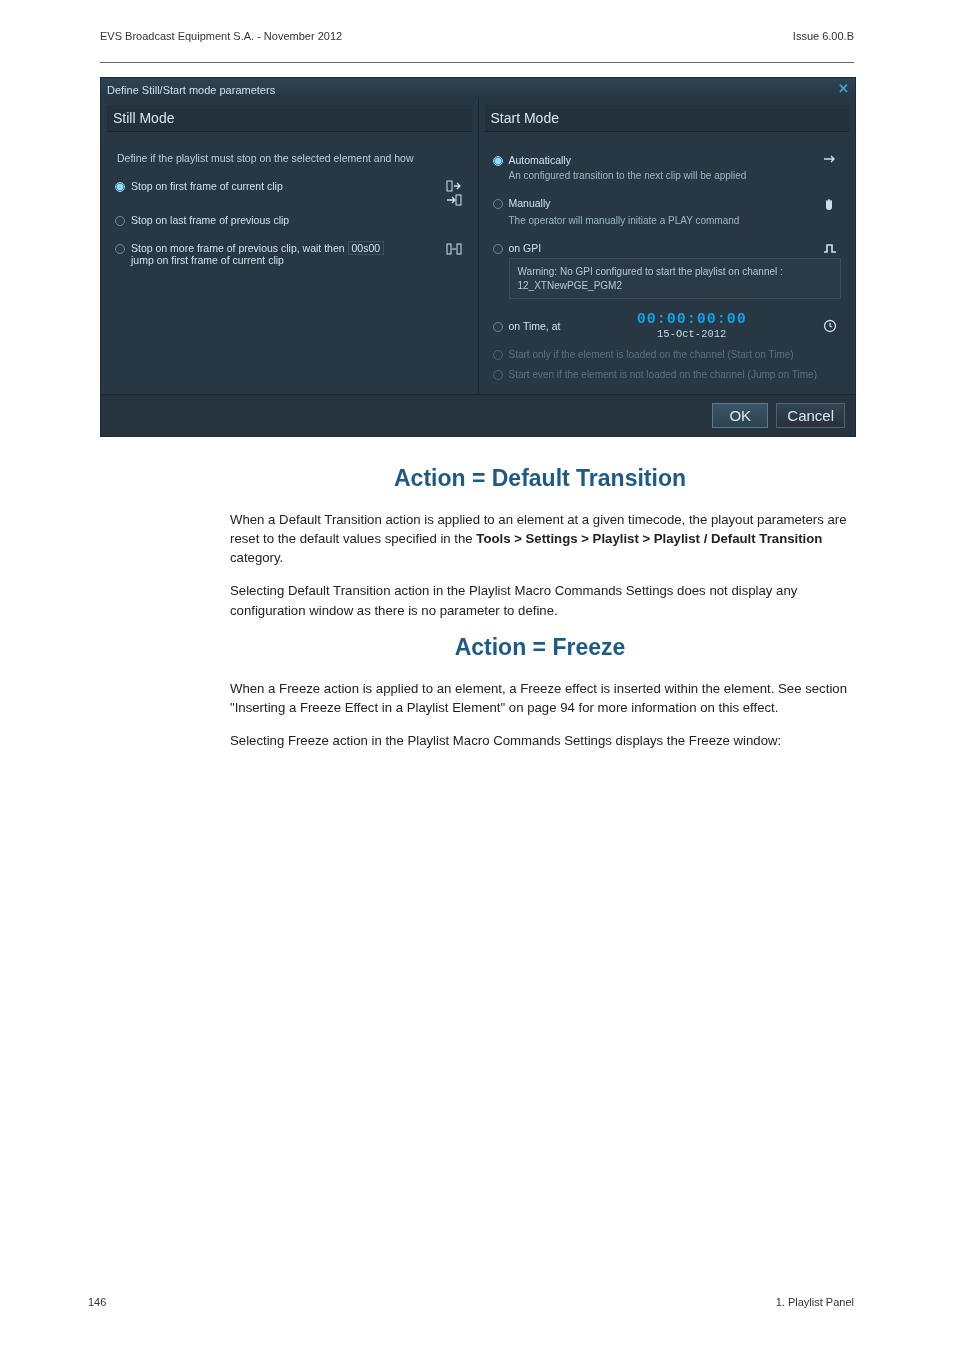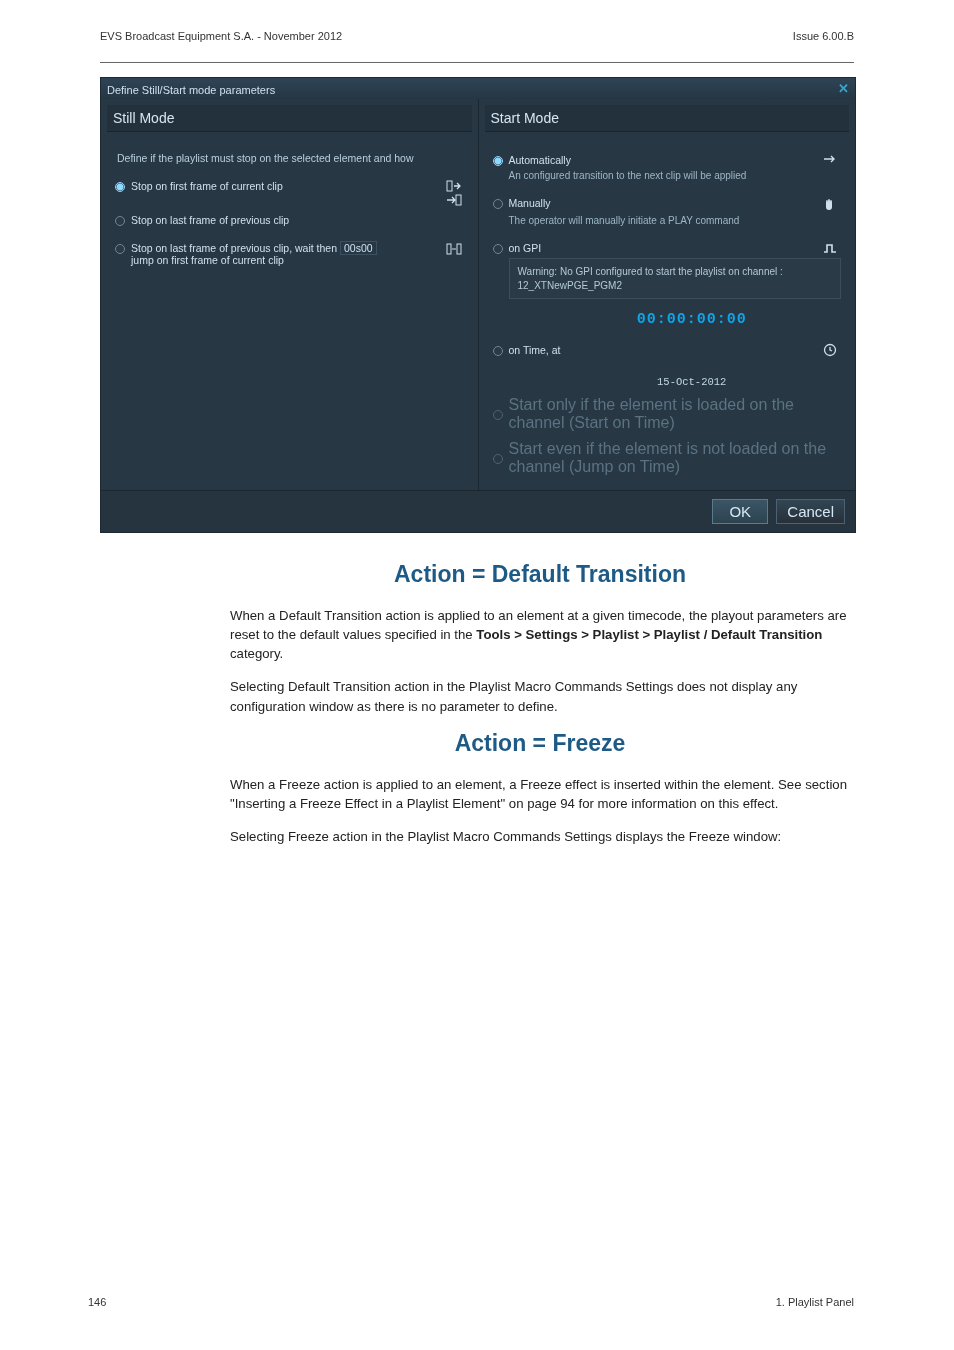--- a/index.html
+++ b/index.html
@@ -23,23 +23,23 @@
   .radio.selected { background: radial-gradient(circle at center, #8fd9ff 0 3px, #2b3a45 4px); border-color:#8fd9ff; }
   .radio.dim { opacity:.55; }
   .opt-label { color:#cfe0ee; font-size:10.5px; }
   .opt-label .boxed { border:1px solid #3b5061; padding:0 3px; }
   .opt-desc { color:#9cb6c6; font-size:10px; padding:2px 0 10px 22px; }
   .warn-box { margin:2px 6px 8px 22px; border:1px solid #3a4e5c; background:#2a3b47; color:#b2c8d6; font-size:10px; padding:6px 8px; line-height:1.35; }
   .icon-slot { width:18px; text-align:center; color:#cbe2f1; font-size:12px; }
   .time-row { display:flex; align-items:center; gap:6px; padding:4px 6px 2px 6px; }
   .time-stack { flex:1; text-align:center; }
   .big-time { font-family: "Courier New", monospace; color:#0ea5e9; font-size:15px; font-weight:bold; letter-spacing:1px; }
-  .date-line { font-family: "Courier New", monospace; color:#c2d8e5; font-size:10.5px;margin-top:48px; }
+  .date-line { font-family: "Courier New", monospace; color:#c2d8e5; font-size:10.5px; }
   .dim-line { padding:6px 6px 2px 6px; display:flex; align-items:center; gap:6px; }
-  .dim-text { color:#5a7282; font-size:16px; }
+  .dim-text { color:#5a7282; font-size:10px; }
   .dialog-footer { display:flex; justify-content:flex-end; gap:8px; padding:8px 10px; border-top:1px solid #1a2630; background:#25343f; }
   .fbtn { min-width:56px; padding:3px 10px; font-size:15px; color:#d6e6f2; border:1px solid #4a6273; background:linear-gradient(#324653,#28303a); cursor:pointer; }
   .fbtn.ok { background:linear-gradient(#3b5566,#2d4350); border-color:#5b7a8d; }
 
   
   .content { padding: 28px 10px 0 130px; width: 760px; }
   .h2 { color:#1d5a85; font-size:23px; font-weight: bold; margin: 0 0 18px 0; text-align: center; }
   .para { font-size:13.2px; color:#222; line-height:1.45; margin-bottom:14px; }
   .bold { font-weight:bold; }
 
@@ -95,21 +95,21 @@
             <span class="radio"></span>
             <span class="opt-label">Stop on last frame of previous clip</span>
           </div>
           <span class="icon-slot"></span>
         </div>
 
         <div class="opt-row" style="padding-top:14px;">
           <div class="opt-left">
             <span class="radio"></span>
             <span class="opt-label">
-              <span>Stop on last frame of previous clip, wait then</span>
+              <span>Stop on more frame of previous clip, wait then</span>
               <span class="boxed">00s00</span><br>
               <span>jump on first frame of current clip</span>
             </span>
           </div>
           <span class="icon-slot">
             <svg width="18" height="14">
                 <rect x="1" y="2" width="4" height="10" fill="none" stroke="#cfe0ee" stroke-width="1"></rect>
                 <path d="M6 7 L10 7" stroke="#cfe0ee" stroke-width="1"></path>
                 <rect x="11" y="2" width="4" height="10" fill="none" stroke="#cfe0ee" stroke-width="1"></rect>
               </svg>

